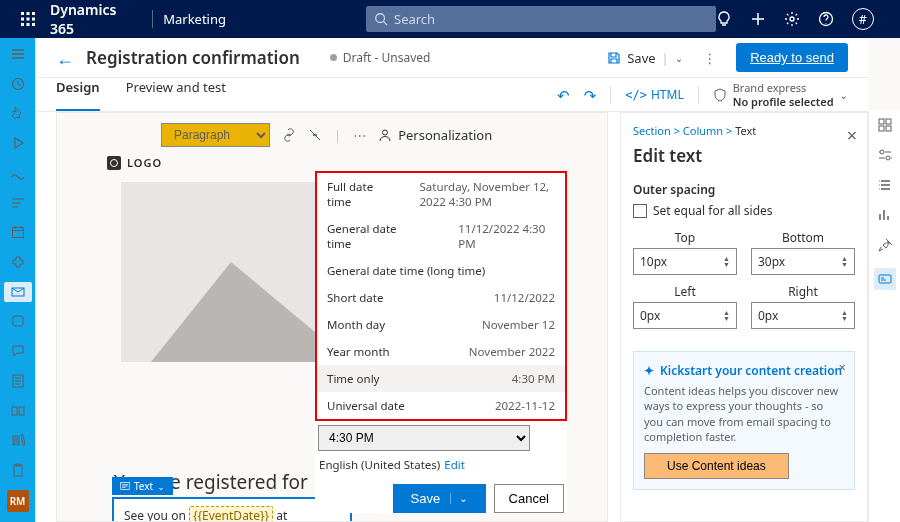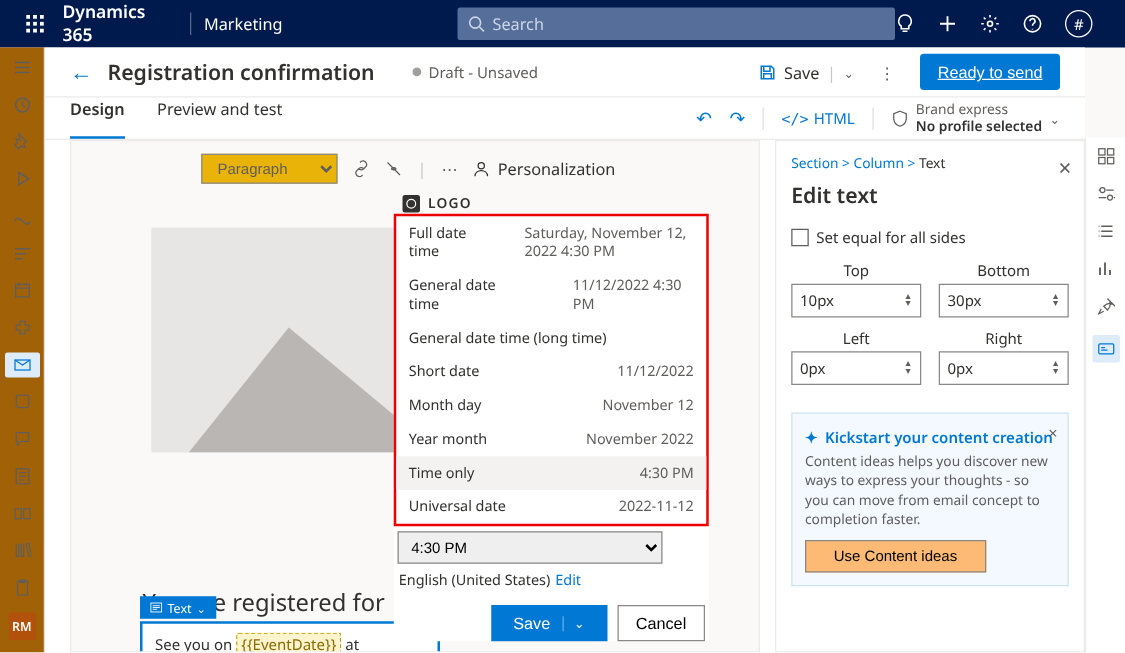--- a/index.html
+++ b/index.html
@@ -9,21 +9,21 @@
   .brand { font-weight: 600; font-size: 14px; margin-left: 14px; }
   .brand-sep { height: 18px; width: 1px; background: rgba(255,255,255,.35); margin: 0 10px; }
   .app-name { font-size: 13px; }
   .searchbox { flex: 0 0 350px; margin-left: 140px; display: flex; align-items: center; background: #556f9a; height: 26px; border-radius: 2px; padding: 0 8px; color: #cdd6e6; }
   .searchbox .sicon { margin-right: 6px; display:flex; }
   .top-spacer { flex: 1; }
   .top-icons { display: flex; gap: 18px; align-items: center; padding-right: 6px; }
   .top-icons > span { cursor: pointer; display: inline-flex; }
   .persona { width: 22px; height: 22px; border-radius: 50%; border: 1px solid #fff; display: inline-flex; align-items: center; justify-content: center; font-size: 12px; }
 
-  .leftrail { position: absolute; left: 0; top: 38px; bottom: 0; width: 36px; background: #a16207; border-right: 1px solid #e1dfdd; display: flex; flex-direction: column; align-items: center; padding-top: 6px; gap: 10px; }
+  .leftrail { position: absolute; left: 0; top: 38px; bottom: 0; width: 36px; background: #0ea5e9; border-right: 1px solid #e1dfdd; display: flex; flex-direction: column; align-items: center; padding-top: 6px; gap: 10px; }
   .leftrail span { color: #605e5c; cursor: pointer; display: inline-flex; width: 28px; height: 22px; align-items: center; justify-content: center; }
   .leftrail span.active { color: #0078d4; background: #deecf9; border-radius: 2px; }
   .leftrail .bottom { margin-top: auto; margin-bottom: 10px; }
   .rm-badge { width: 22px; height: 22px; background: #b1510a; color: #fff; font-size: 10px; display: flex; align-items: center; justify-content: center; border-radius: 2px; font-weight: 600; }
 
   .rightrail { position: absolute; right: 0; top: 110px; bottom: 0; width: 32px; background: #fff; border-left: 1px solid #edebe9; display: flex; flex-direction: column; align-items: center; padding-top: 8px; gap: 16px; }
   .rightrail span { color: #605e5c; cursor: pointer; display: inline-flex; }
   .rightrail span.active { color: #0078d4; background: #deecf9; padding: 4px; border-radius: 2px; }
 
   .page { position: absolute; left: 36px; right: 32px; top: 38px; bottom: 0; background: #fff; }
@@ -49,21 +49,21 @@
   .html-btn { color: #0078d4; font-size: 12px; cursor: pointer; display: flex; align-items: center; gap: 4px; }
   .profile { font-size: 11px; color: #605e5c; line-height: 1.2; cursor: pointer; display: flex; align-items: center; gap: 6px; }
 
   .worksurface { position: absolute; top: 74px; left: 20px; right: 0; bottom: 0; display: flex; gap: 12px; }
 
   .canvas { flex: 1; background: #faf9f8; border: 1px solid #edebe9; padding: 10px 14px; position: relative; overflow: hidden; }
   .toolbar-row { display: flex; align-items: center; gap: 12px; margin-bottom: 8px; padding-left: 90px; }
   .para-select { border: 1px solid #8a8886; background: #eab308; padding: 3px 22px 3px 8px; font-size: 12px; color: #605e5c; }
   .tb-icon { color: #605e5c; cursor: pointer; display: inline-flex; }
   .personalization { display: flex; align-items: center; gap: 6px; color: #323130; cursor: pointer; }
-  .logo-row { display: flex; align-items: center; gap: 6px; font-size: 11px; font-weight: 600; letter-spacing: 1px; color: #323130; margin-left: 36px; justify-content: center; }
+  .logo-row { display: flex; align-items: center; gap: 6px; font-size: 11px; font-weight: 600; letter-spacing: 1px; color: #323130; margin-left: 36px; }
   .logo-sq { width: 14px; height: 14px; background: #323130; display: inline-flex; border-radius: 2px; align-items:center; justify-content:center; }
   .logo-sq::after{content:""; width:6px; height:6px; border:1px solid #fff; border-radius:50%;}
   .img-ph { width: 290px; height: 180px; background: #e8e6e4; margin-left: 50px; margin-top: 12px; position: relative; overflow: hidden; }
   .img-ph::before { content:""; position:absolute; left:30px; bottom:0; border-left:80px solid transparent; border-right:120px solid transparent; border-bottom:100px solid #b9b6b3; }
 
   .editable-block { position: absolute; left: 55px; top: 384px; border: 2px solid #0078d4; background: #fff; padding: 8px 10px 6px; width: 240px; }
   .reg-text { font-size: 19px; font-weight: 400; color: #323130; position: absolute; top: -30px; left: 0; white-space: nowrap; }
   .block-tab { position: absolute; top: -22px; left: -2px; background: #0078d4; color: #fff; font-size: 10px; padding: 2px 8px; display: flex; align-items: center; gap: 4px; }
   .block-body { font-size: 12px; }
   .token { background: #fff4ce; border: 1px dashed #b89b00; color:#8a6d00; padding: 0 3px; border-radius: 2px; }
@@ -437,20 +437,21 @@
     </div>
 
     <div class="side-panel">
       <div class="crumbs">
         <span>Section</span> &gt;
         <span>Column</span> &gt;
         <span class="cur">Text</span>
       </div>
       <span class="close-x">×</span>
       <div class="side-title">Edit text</div>
+      <div class="sec-label">Outer spacing</div>
       <div class="chk-row">
         <span class="chk"></span>
         <span>Set equal for all sides</span>
       </div>
       <div class="spacing-grid">
         <div>
           <div class="field-lbl">Top</div>
           <div class="spinner">
               <span>10px</span>
               <span class="ud">
@@ -490,19 +491,19 @@
             </div>
         </div>
       </div>
 
       <div class="kickstart">
         <span class="kx">×</span>
         <div class="kt">
           <span>✦</span>
           <span>Kickstart your content creation</span>
         </div>
-        <div class="kd">Content ideas helps you discover new ways to express your thoughts - so you can move from email concept to completion faster.</div>
+        <div class="kd">Content ideas helps you discover new ways to express your thoughts - so you can move from email spacing to completion faster.</div>
         <button class="kbtn">Use Content ideas</button>
       </div>
     </div>
 
   </div>
 </div>
 
 </body></html>

